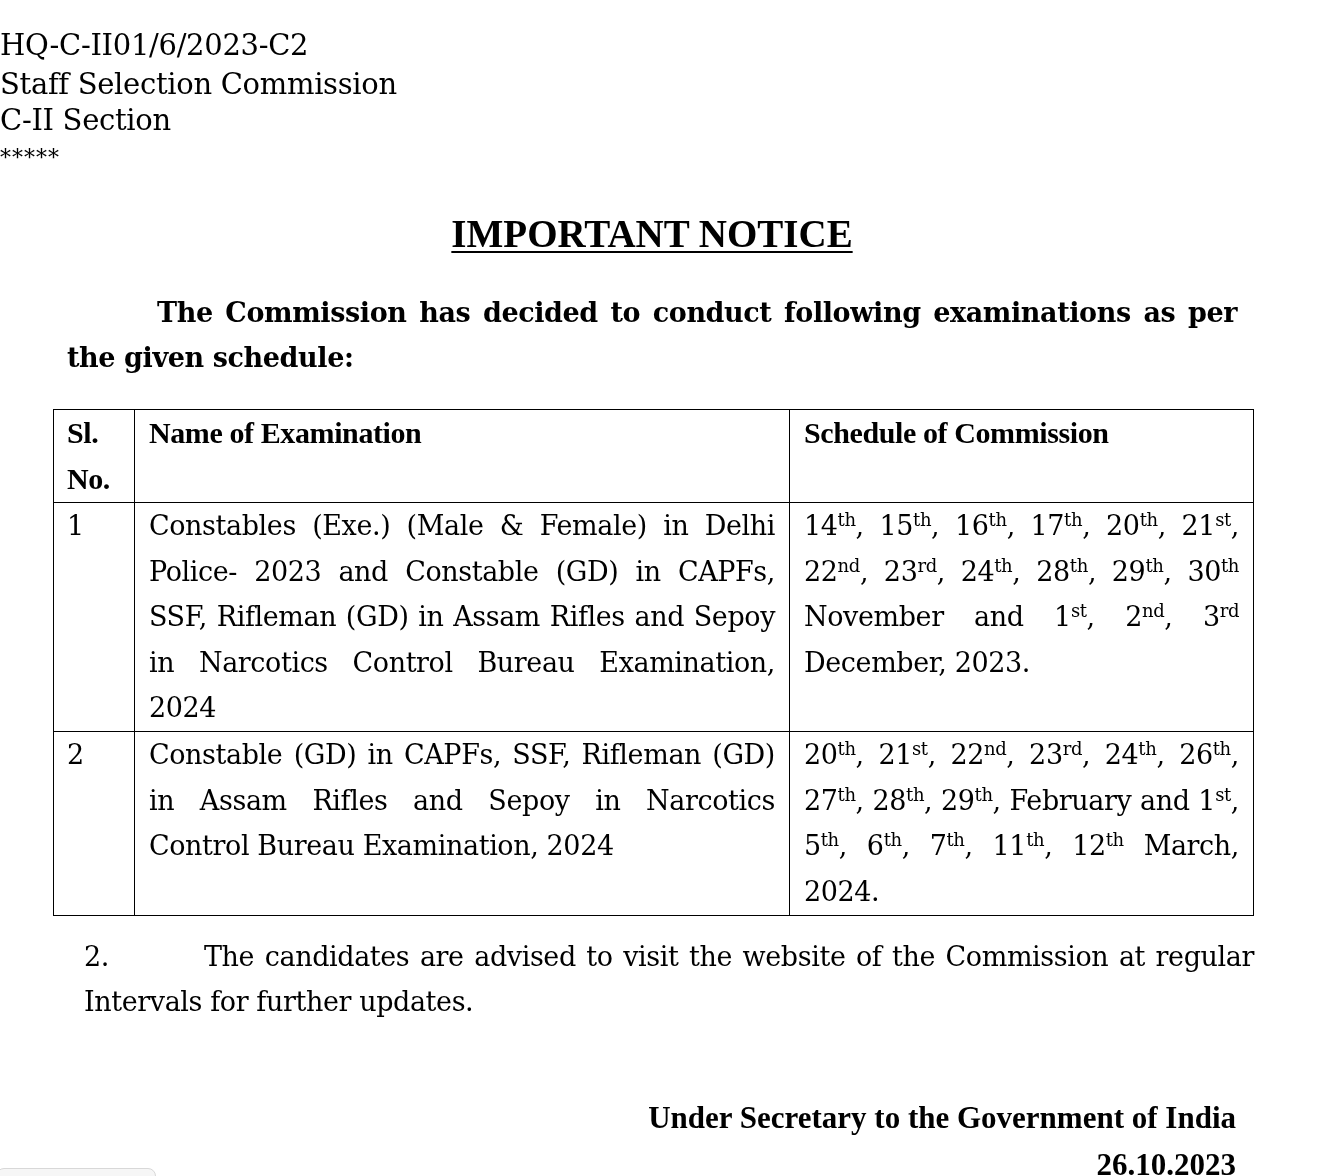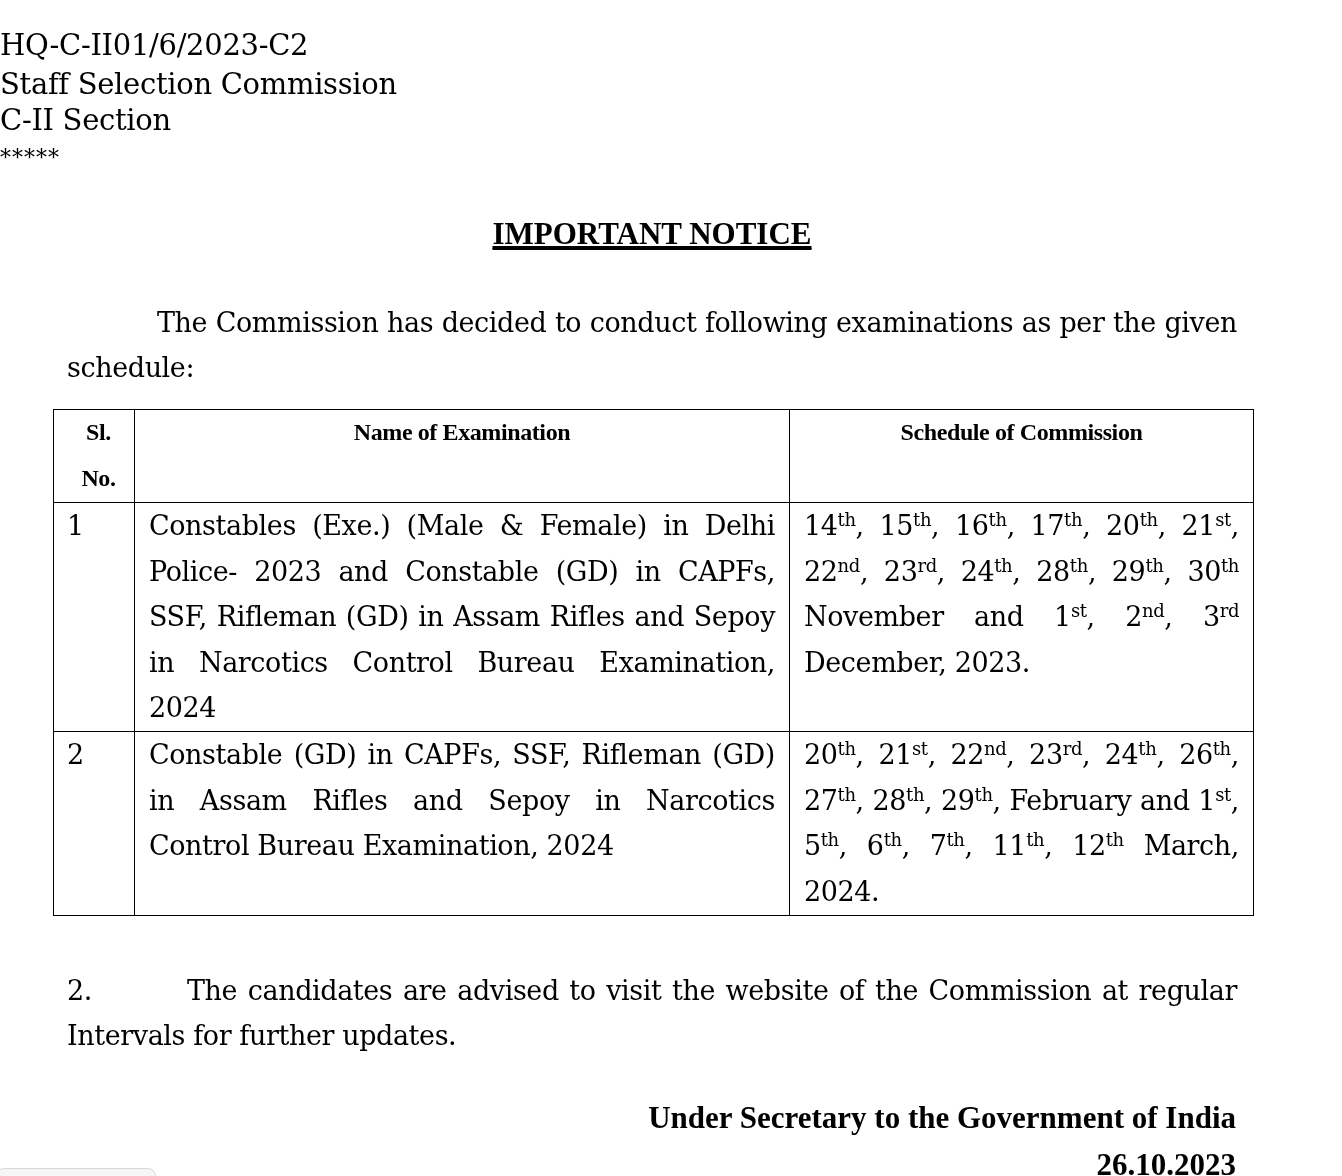--- a/index.html
+++ b/index.html
@@ -9,39 +9,39 @@
     color: #000;
   }
   .page { position: absolute; left: 0; top: 0; width: 1342px; height: 1176px; }
   .hdr { position: absolute; left: 0; width: 1306px; text-align: left; font-size: 29px; line-height: 40px; letter-spacing: -0.3px; }
   .hdr.ref { top: 25px; }
   .hdr.org { top: 64px; }
   .hdr.sec { top: 88px; margin-top: 12px; }
   .hdr.stars { top: 144px; font-size: 22px; line-height: 28px; letter-spacing: 1px; }
   .title {
     position: absolute; top: 214px; left: 0; width: 1304px; text-align: center;
-    font-family: "Liberation Serif", serif; font-weight: bold; font-size: 31px; line-height: 40px; text-decoration: underline;
+    font-family: "Liberation Serif", serif; font-weight: bold; font-size: 39px; line-height: 40px;
   }
   .title span { text-decoration: underline; text-decoration-thickness: 2px; text-underline-offset: 4px; }
   .para {
     position: absolute; left: 67px; width: 1170px; font-size: 27px; line-height: 45px;
     text-align: justify; letter-spacing: -0.4px;
   }
-  .para.intro { top: 300px; text-indent: 90px; }
-  .para.p2 { top: 968px; }
+  .para.intro { top: 290px; text-indent: 90px; font-weight: bold; }
+  .para.p2 { top: 934px; margin-left: 17px; }
   .para.p2 .num { display: inline-block; width: 120px; }
 
   table.sched {
     position: absolute; left: 53px; top: 409px; width: 1200px; border-collapse: collapse;
     table-layout: fixed; font-size: 27px; line-height: 45.5px; letter-spacing: -0.4px;
   }
   table.sched td, table.sched th {
     border: 1.5px solid #000; vertical-align: top; padding: 0 14px 0 14px; text-align: left;
   }
-  table.sched th { font-family: "Liberation Serif", serif; font-weight: bold; font-size: 24px; padding-top: 0; text-align: center; }
+  table.sched th { font-family: "Liberation Serif", serif; font-weight: bold; font-size: 30px; padding-top: 0; }
   table.sched th.c1, table.sched td.c1 { padding-left: 13px; padding-right: 4px; }
   table.sched tr.head { height: 93px; }
   table.sched tr.r1 { height: 229px; }
   table.sched tr.r2 { height: 184px; }
   table.sched td.c2, table.sched td.c3 { text-align: justify; text-align-last: left; margin-left: 24px; }
   table.sched sup { font-size: 18px; line-height: 0; vertical-align: 9px; }
   col.c1w { width: 81px; }
   col.c2w { width: 655px; }
   col.c3w { width: 464px; }
 

